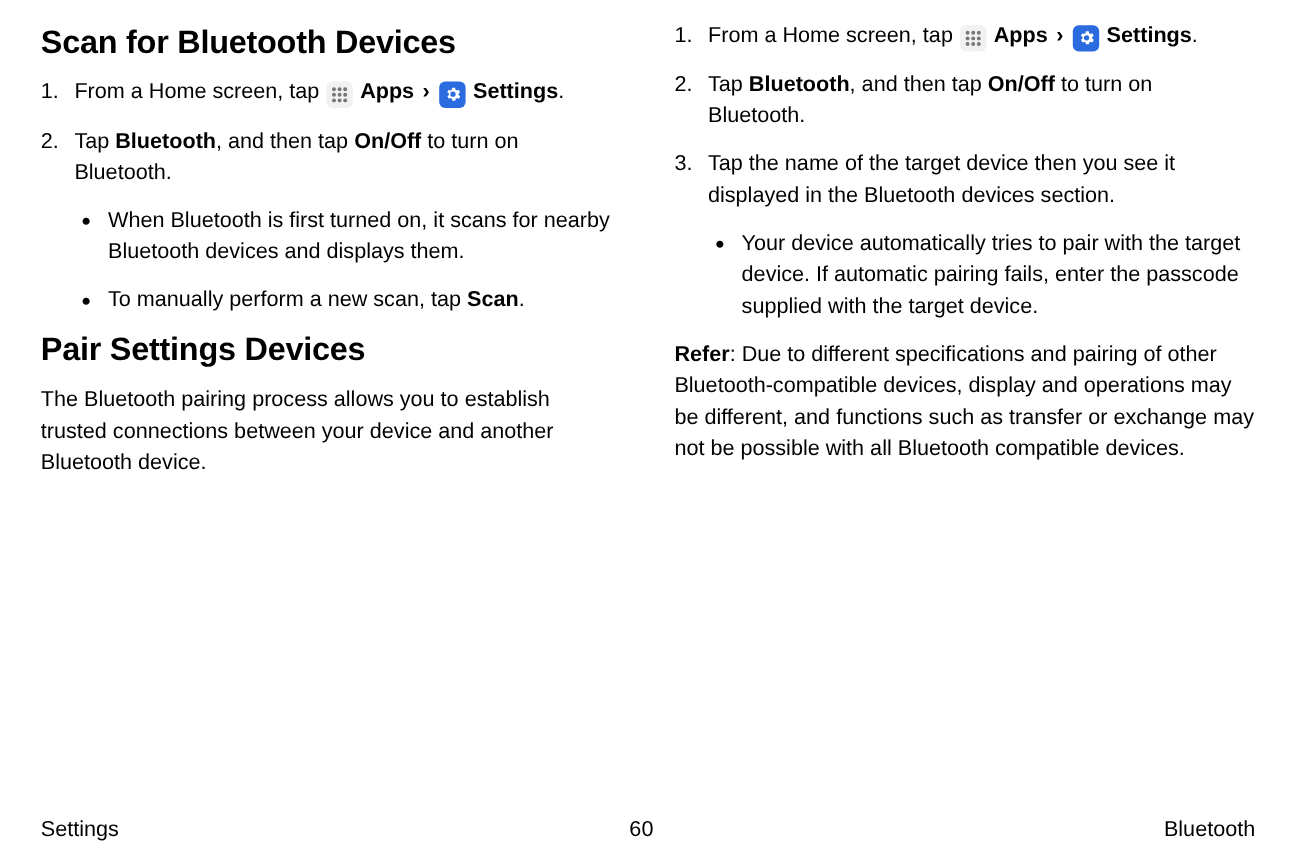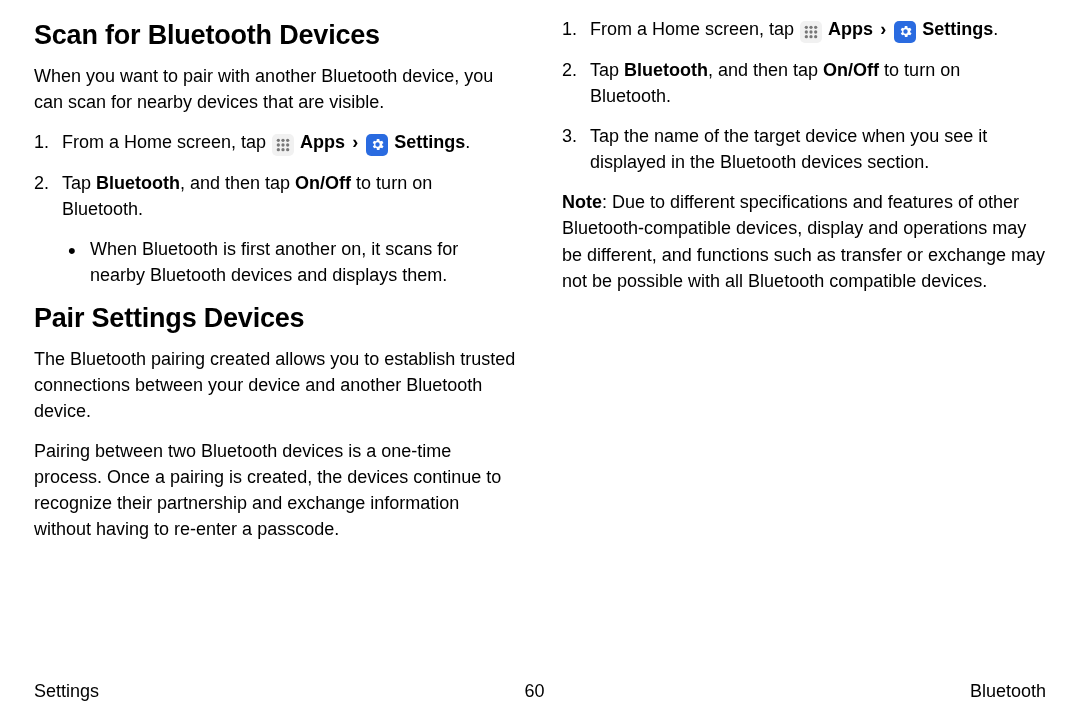--- a/index.html
+++ b/index.html
@@ -99,21 +99,20 @@
     justify-content: space-between;
     font-size: 18px;
   }
 </style>
 </head>
 <body>
 
 <div class="columns">
   <div class="col">
     <h2>Scan for Bluetooth Devices</h2>
-    <p>When you want to pair with another Bluetooth device, you can scan for nearby devices that are visible.</p>
     <ol>
       <li>
         <span>From a Home screen, tap</span>
         <span class="icon-apps">
           <svg viewBox="0 0 12 12">
               <g fill="#777">
                 <circle cx="2" cy="2" r="1.4"></circle>
                 <circle cx="6" cy="2" r="1.4"></circle>
                 <circle cx="10" cy="2" r="1.4"></circle>
                 <circle cx="2" cy="6" r="1.4"></circle>
@@ -130,27 +129,29 @@
         <span class="icon-settings">
           <svg viewBox="0 0 24 24">
               <path d="M19.4 13a7.5 7.5 0 0 0 0-2l2.1-1.6-2-3.5-2.5 1a7.5 7.5 0 0 0-1.7-1l-.4-2.6h-4l-.4 2.6a7.5 7.5 0 0 0-1.7 1l-2.5-1-2 3.5L6.6 11a7.5 7.5 0 0 0 0 2l-2.1 1.6 2 3.5 2.5-1a7.5 7.5 0 0 0 1.7 1l.4 2.6h4l.4-2.6a7.5 7.5 0 0 0 1.7-1l2.5 1 2-3.5Zm-7.4 2.5A3.5 3.5 0 1 1 15.5 12 3.5 3.5 0 0 1 12 15.5Z"></path>
             </svg>
         </span>
         <span class="b">Settings</span><span>.</span>
       </li>
       <li>
         <span>Tap </span><span class="b">Bluetooth</span><span>, and then tap </span><span class="b">On/Off</span><span> to turn on Bluetooth.</span>
         <ul>
-          <li>When Bluetooth is first another on, it scans for nearby Bluetooth devices and displays them.</li>
+          <li>When Bluetooth is first turned on, it scans for nearby Bluetooth devices and displays them.</li>
+          <li>
+            <span>To manually perform a new scan, tap </span><span class="b">Scan</span><span>.</span>
+          </li>
         </ul>
       </li>
     </ol>
     <h2>Pair Settings Devices</h2>
-    <p>The Bluetooth pairing created allows you to establish trusted connections between your device and another Bluetooth device.</p>
-    <p>Pairing between two Bluetooth devices is a one-time process. Once a pairing is created, the devices continue to recognize their partnership and exchange information without having to re-enter a passcode.</p>
+    <p>The Bluetooth pairing process allows you to establish trusted connections between your device and another Bluetooth device.</p>
   </div>
 
   <div class="col">
     <ol>
       <li>
         <span>From a Home screen, tap</span>
         <span class="icon-apps">
           <svg viewBox="0 0 12 12">
               <g fill="#777">
                 <circle cx="2" cy="2" r="1.4"></circle>
@@ -171,25 +172,28 @@
           <svg viewBox="0 0 24 24">
               <path d="M19.4 13a7.5 7.5 0 0 0 0-2l2.1-1.6-2-3.5-2.5 1a7.5 7.5 0 0 0-1.7-1l-.4-2.6h-4l-.4 2.6a7.5 7.5 0 0 0-1.7 1l-2.5-1-2 3.5L6.6 11a7.5 7.5 0 0 0 0 2l-2.1 1.6 2 3.5 2.5-1a7.5 7.5 0 0 0 1.7 1l.4 2.6h4l.4-2.6a7.5 7.5 0 0 0 1.7-1l2.5 1 2-3.5Zm-7.4 2.5A3.5 3.5 0 1 1 15.5 12 3.5 3.5 0 0 1 12 15.5Z"></path>
             </svg>
         </span>
         <span class="b">Settings</span><span>.</span>
       </li>
       <li>
         <span>Tap </span><span class="b">Bluetooth</span><span>, and then tap </span><span class="b">On/Off</span><span> to turn on Bluetooth.</span>
       </li>
       <li>
-        <span>Tap the name of the target device when you see it displayed in the Bluetooth devices section.</span>
+        <span>Tap the name of the target device then you see it displayed in the Bluetooth devices section.</span>
+        <ul>
+          <li>Your device automatically tries to pair with the target device. If automatic pairing fails, enter the passcode supplied with the target device.</li>
+        </ul>
       </li>
     </ol>
     <p>
-      <span class="b">Note</span><span>: Due to different specifications and features of other Bluetooth-compatible devices, display and operations may be different, and functions such as transfer or exchange may not be possible with all Bluetooth compatible devices.</span>
+      <span class="b">Refer</span><span>: Due to different specifications and pairing of other Bluetooth-compatible devices, display and operations may be different, and functions such as transfer or exchange may not be possible with all Bluetooth compatible devices.</span>
     </p>
   </div>
 </div>
 
 <div class="footer">
   <span>Settings</span>
   <span>60</span>
   <span>Bluetooth</span>
 </div>
 

